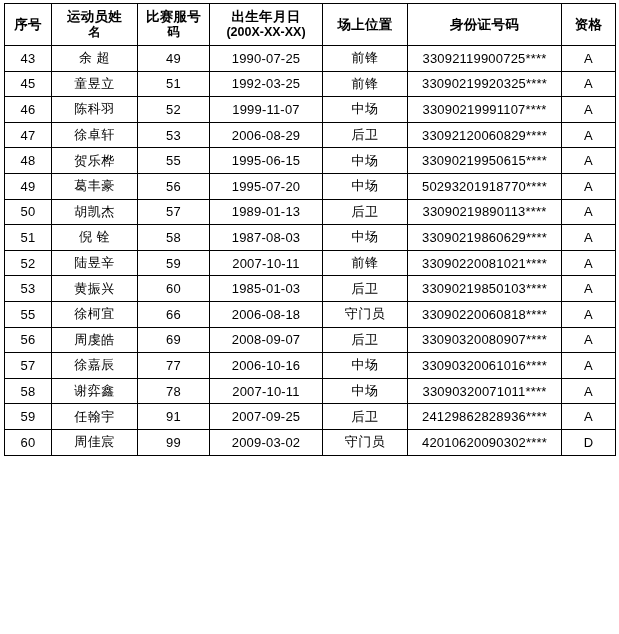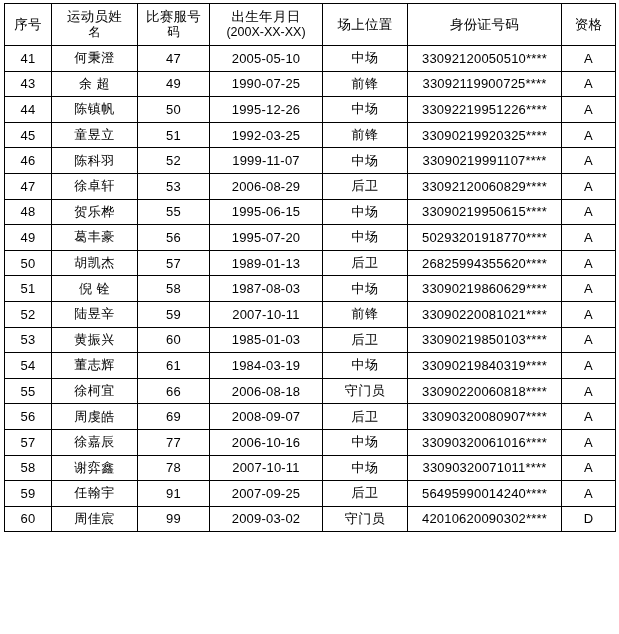--- a/index.html
+++ b/index.html
@@ -25,21 +25,21 @@
     border: 1px solid #000000;
     text-align: center;
     vertical-align: middle;
     padding: 0;
     color: #000000;
     white-space: nowrap;
     overflow: hidden;
   }
   #roster-table thead th {
     height: 41px;
-    font-weight: normal;
+    font-weight: bold;
     font-size: 13.5px;
     line-height: 1.18;
     letter-spacing: 0.3px;
     margin-left: 40px;
   }
   #roster-table thead th .hdr-sub {
     display: block;
     font-size: 12.5px;
     letter-spacing: 0px;
   }
@@ -101,47 +101,29 @@
       <th>
         <span>身份证号码</span>
       </th>
       <th>
         <span>资格</span>
       </th>
     </tr>
   </thead>
   <tbody id="roster-body">
       <tr>
-        <td class="cell-seq">41</td>
-        <td class="cell-name">何秉澄</td>
-        <td class="cell-jersey">47</td>
-        <td class="cell-birth">2005-05-10</td>
-        <td class="cell-position">中场</td>
-        <td class="cell-idcard">33092120050510****</td>
-        <td class="cell-qual">A</td>
-      </tr>
-      <tr>
         <td class="cell-seq">43</td>
         <td class="cell-name">余  超</td>
         <td class="cell-jersey">49</td>
         <td class="cell-birth">1990-07-25</td>
         <td class="cell-position">前锋</td>
         <td class="cell-idcard">33092119900725****</td>
         <td class="cell-qual">A</td>
       </tr>
       <tr>
-        <td class="cell-seq">44</td>
-        <td class="cell-name">陈镇帆</td>
-        <td class="cell-jersey">50</td>
-        <td class="cell-birth">1995-12-26</td>
-        <td class="cell-position">中场</td>
-        <td class="cell-idcard">33092219951226****</td>
-        <td class="cell-qual">A</td>
-      </tr>
-      <tr>
         <td class="cell-seq">45</td>
         <td class="cell-name">童昱立</td>
         <td class="cell-jersey">51</td>
         <td class="cell-birth">1992-03-25</td>
         <td class="cell-position">前锋</td>
         <td class="cell-idcard">33090219920325****</td>
         <td class="cell-qual">A</td>
       </tr>
       <tr>
         <td class="cell-seq">46</td>
@@ -178,21 +160,21 @@
         <td class="cell-position">中场</td>
         <td class="cell-idcard">50293201918770****</td>
         <td class="cell-qual">A</td>
       </tr>
       <tr>
         <td class="cell-seq">50</td>
         <td class="cell-name">胡凯杰</td>
         <td class="cell-jersey">57</td>
         <td class="cell-birth">1989-01-13</td>
         <td class="cell-position">后卫</td>
-        <td class="cell-idcard">26825994355620****</td>
+        <td class="cell-idcard">33090219890113****</td>
         <td class="cell-qual">A</td>
       </tr>
       <tr>
         <td class="cell-seq">51</td>
         <td class="cell-name">倪  铨</td>
         <td class="cell-jersey">58</td>
         <td class="cell-birth">1987-08-03</td>
         <td class="cell-position">中场</td>
         <td class="cell-idcard">33090219860629****</td>
         <td class="cell-qual">A</td>
@@ -209,29 +191,20 @@
       <tr>
         <td class="cell-seq">53</td>
         <td class="cell-name">黄振兴</td>
         <td class="cell-jersey">60</td>
         <td class="cell-birth">1985-01-03</td>
         <td class="cell-position">后卫</td>
         <td class="cell-idcard">33090219850103****</td>
         <td class="cell-qual">A</td>
       </tr>
       <tr>
-        <td class="cell-seq">54</td>
-        <td class="cell-name">董志辉</td>
-        <td class="cell-jersey">61</td>
-        <td class="cell-birth">1984-03-19</td>
-        <td class="cell-position">中场</td>
-        <td class="cell-idcard">33090219840319****</td>
-        <td class="cell-qual">A</td>
-      </tr>
-      <tr>
         <td class="cell-seq">55</td>
         <td class="cell-name">徐柯宜</td>
         <td class="cell-jersey">66</td>
         <td class="cell-birth">2006-08-18</td>
         <td class="cell-position">守门员</td>
         <td class="cell-idcard">33090220060818****</td>
         <td class="cell-qual">A</td>
       </tr>
       <tr>
         <td class="cell-seq">56</td>
@@ -259,21 +232,21 @@
         <td class="cell-position">中场</td>
         <td class="cell-idcard">33090320071011****</td>
         <td class="cell-qual">A</td>
       </tr>
       <tr>
         <td class="cell-seq">59</td>
         <td class="cell-name">任翰宇</td>
         <td class="cell-jersey">91</td>
         <td class="cell-birth">2007-09-25</td>
         <td class="cell-position">后卫</td>
-        <td class="cell-idcard">56495990014240****</td>
+        <td class="cell-idcard">24129862828936****</td>
         <td class="cell-qual">A</td>
       </tr>
       <tr>
         <td class="cell-seq">60</td>
         <td class="cell-name">周佳宸</td>
         <td class="cell-jersey">99</td>
         <td class="cell-birth">2009-03-02</td>
         <td class="cell-position">守门员</td>
         <td class="cell-idcard">42010620090302****</td>
         <td class="cell-qual">D</td>

